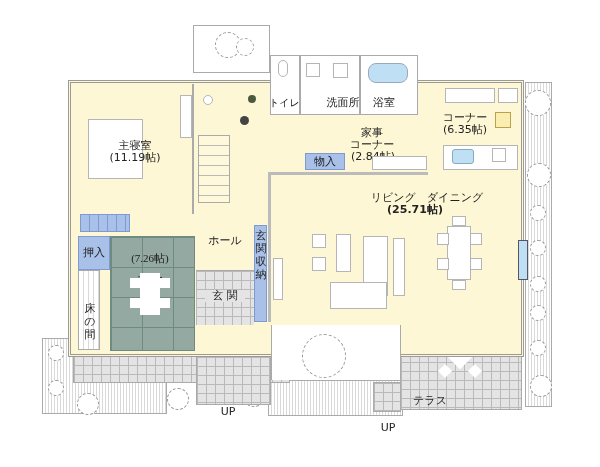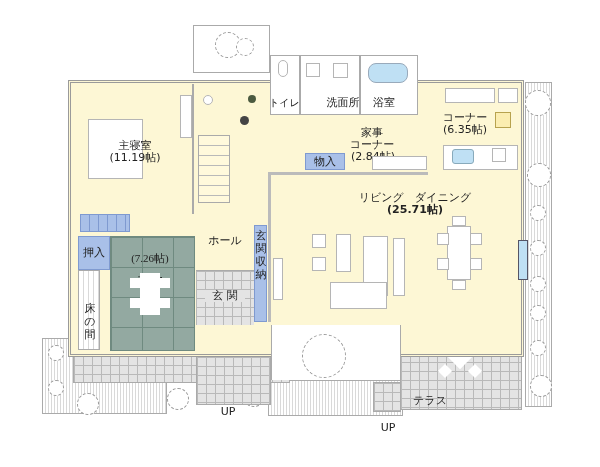--- a/index.html
+++ b/index.html
@@ -92,21 +92,21 @@
 <div class="abs" style="left:495px;top:112px;width:16px;height:16px;background:#fbedb0;border:1px solid #b7a24e;"></div>
 <div class="lbl" style="left:440px;top:112px;width:50px;">コーナー</div>
 <div class="lbl" style="left:437px;top:124px;width:56px;">(6.35帖)</div>
 <div class="furn" style="left:443px;top:145px;width:75px;height:25px;"></div>
 <div class="abs" style="left:452px;top:149px;width:22px;height:15px;background:#bfe0f4;border:1px solid #8ab;border-radius:3px;"></div>
 <div class="furn" style="left:492px;top:148px;width:14px;height:14px;"></div>
 
 <div class="abs" style="left:268px;top:172px;width:160px;height:3px;background:#bbb;"></div>
 <div class="abs" style="left:268px;top:172px;width:3px;height:150px;background:#bbb;"></div>
 
-<div class="lbl" style="left:355px;top:192px;width:120px;">リビング　ダイニング</div>
+<div class="lbl" style="left:367px;top:192px;width:120px;">リビング　ダイニング</div>
 <div class="lbl" style="left:383px;top:204px;width:64px;font-weight:bold;">(25.71帖)</div>
 
 <div class="furn" style="left:312px;top:234px;width:14px;height:14px;"></div>
 <div class="furn" style="left:312px;top:257px;width:14px;height:14px;"></div>
 <div class="furn" style="left:336px;top:234px;width:15px;height:38px;"></div>
 <div class="furn" style="left:363px;top:236px;width:25px;height:60px;"></div>
 <div class="furn" style="left:330px;top:282px;width:57px;height:27px;"></div>
 <div class="furn" style="left:393px;top:238px;width:12px;height:58px;"></div>
 <div class="furn" style="left:273px;top:258px;width:10px;height:42px;"></div>
 

